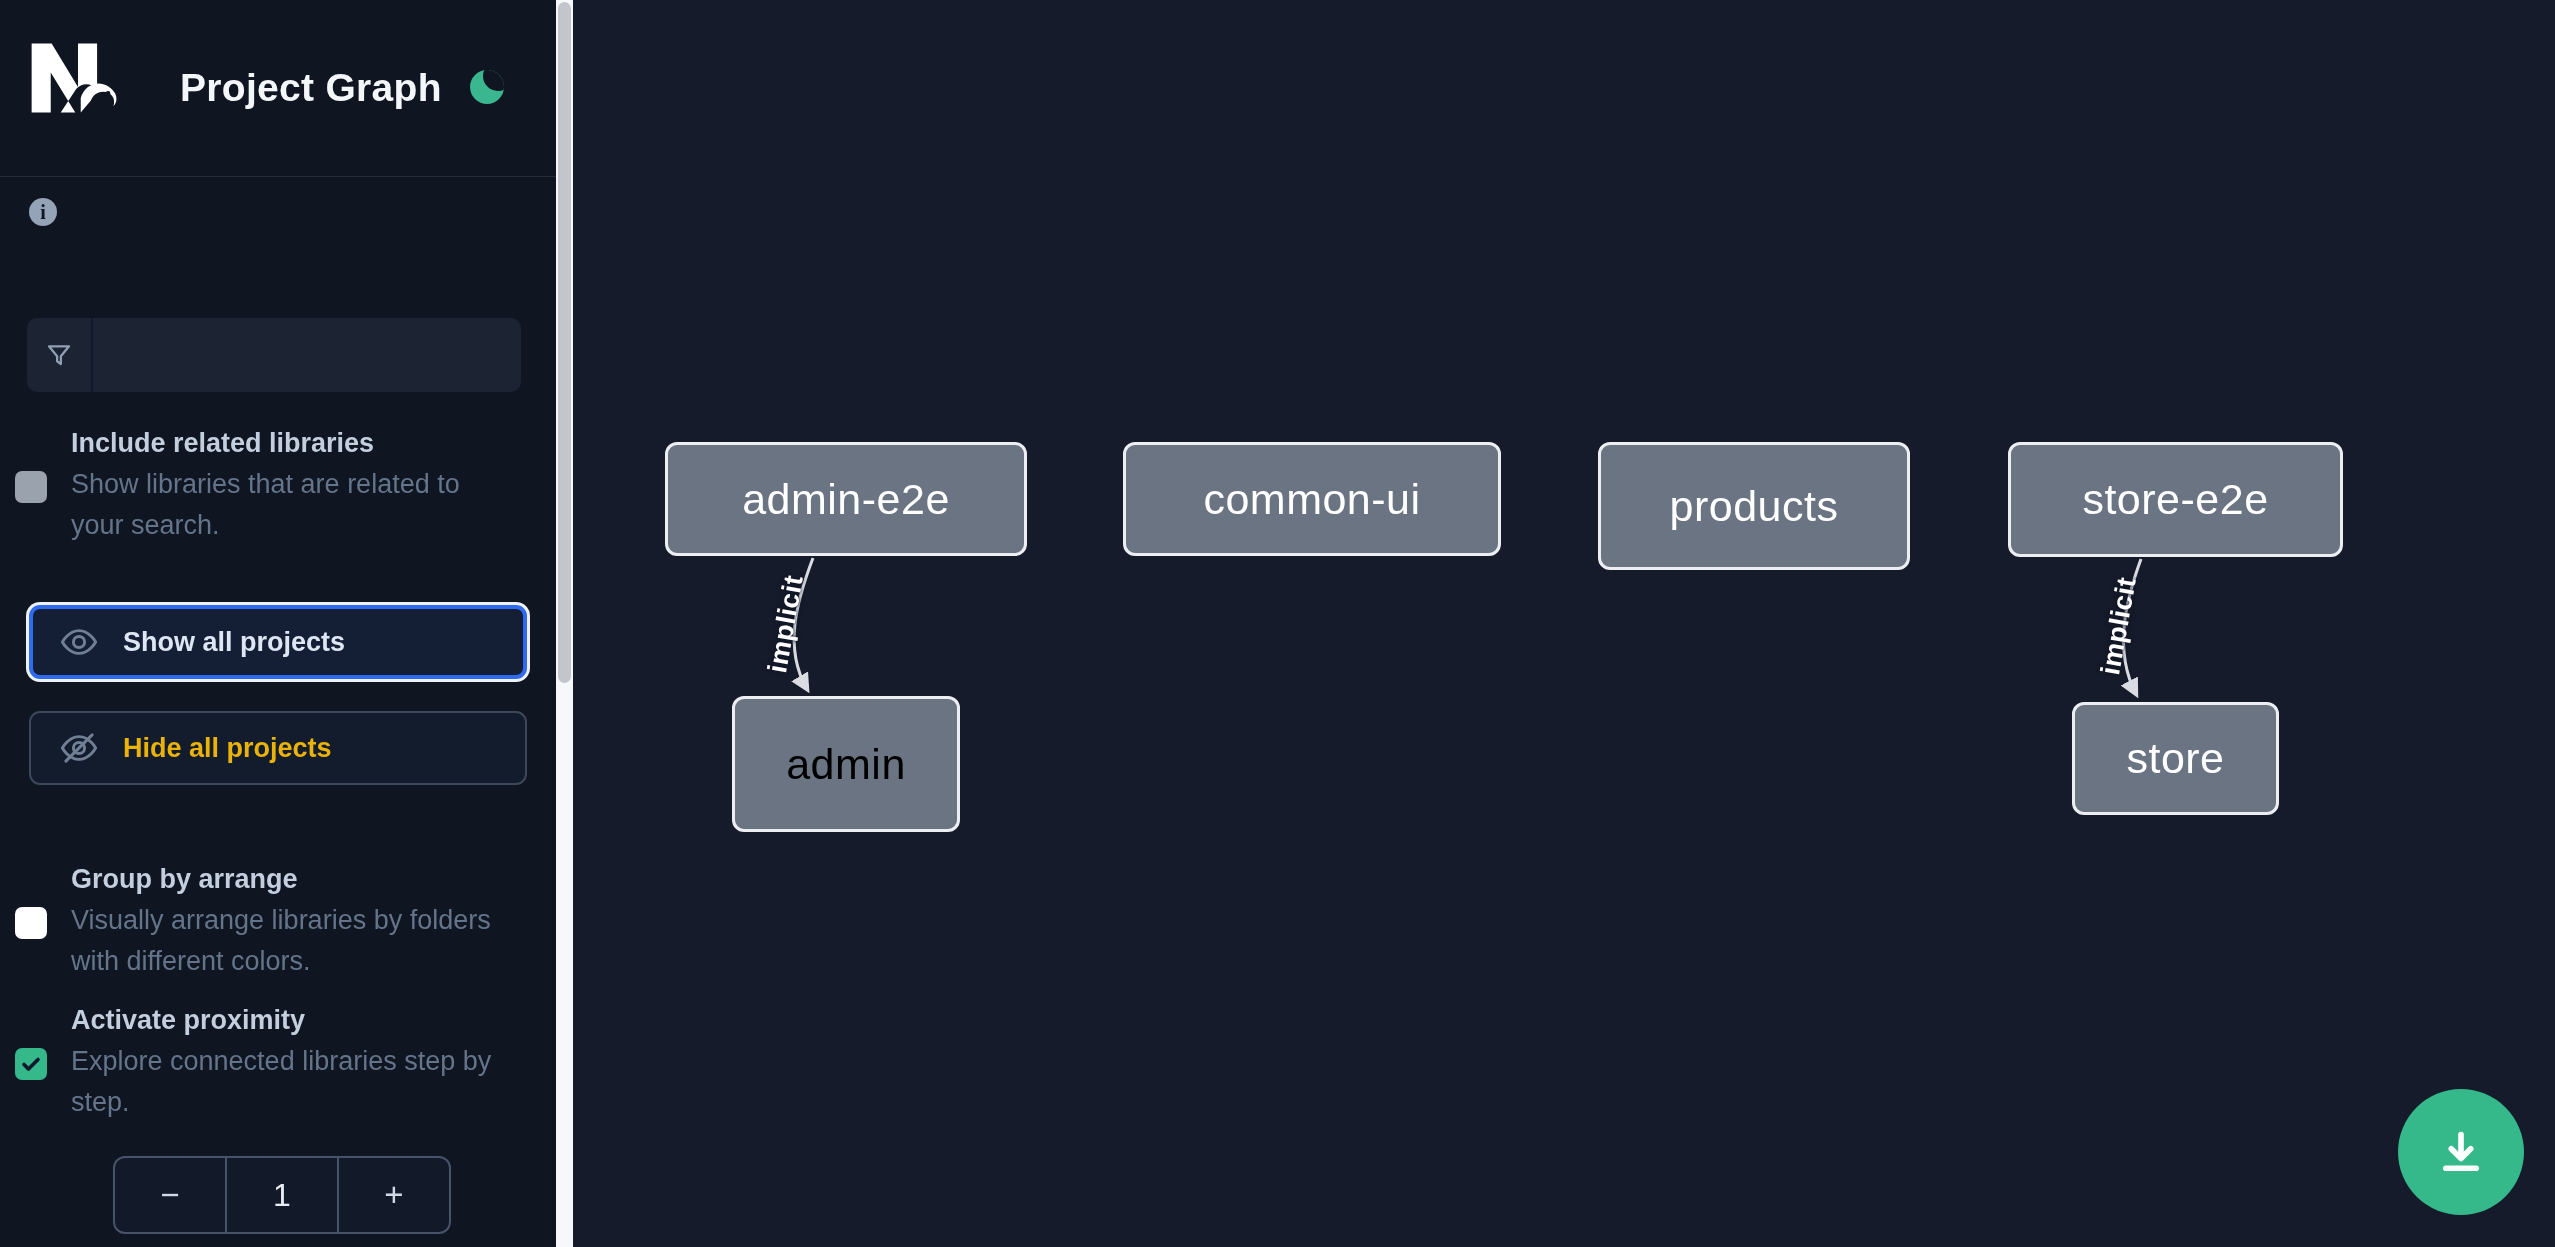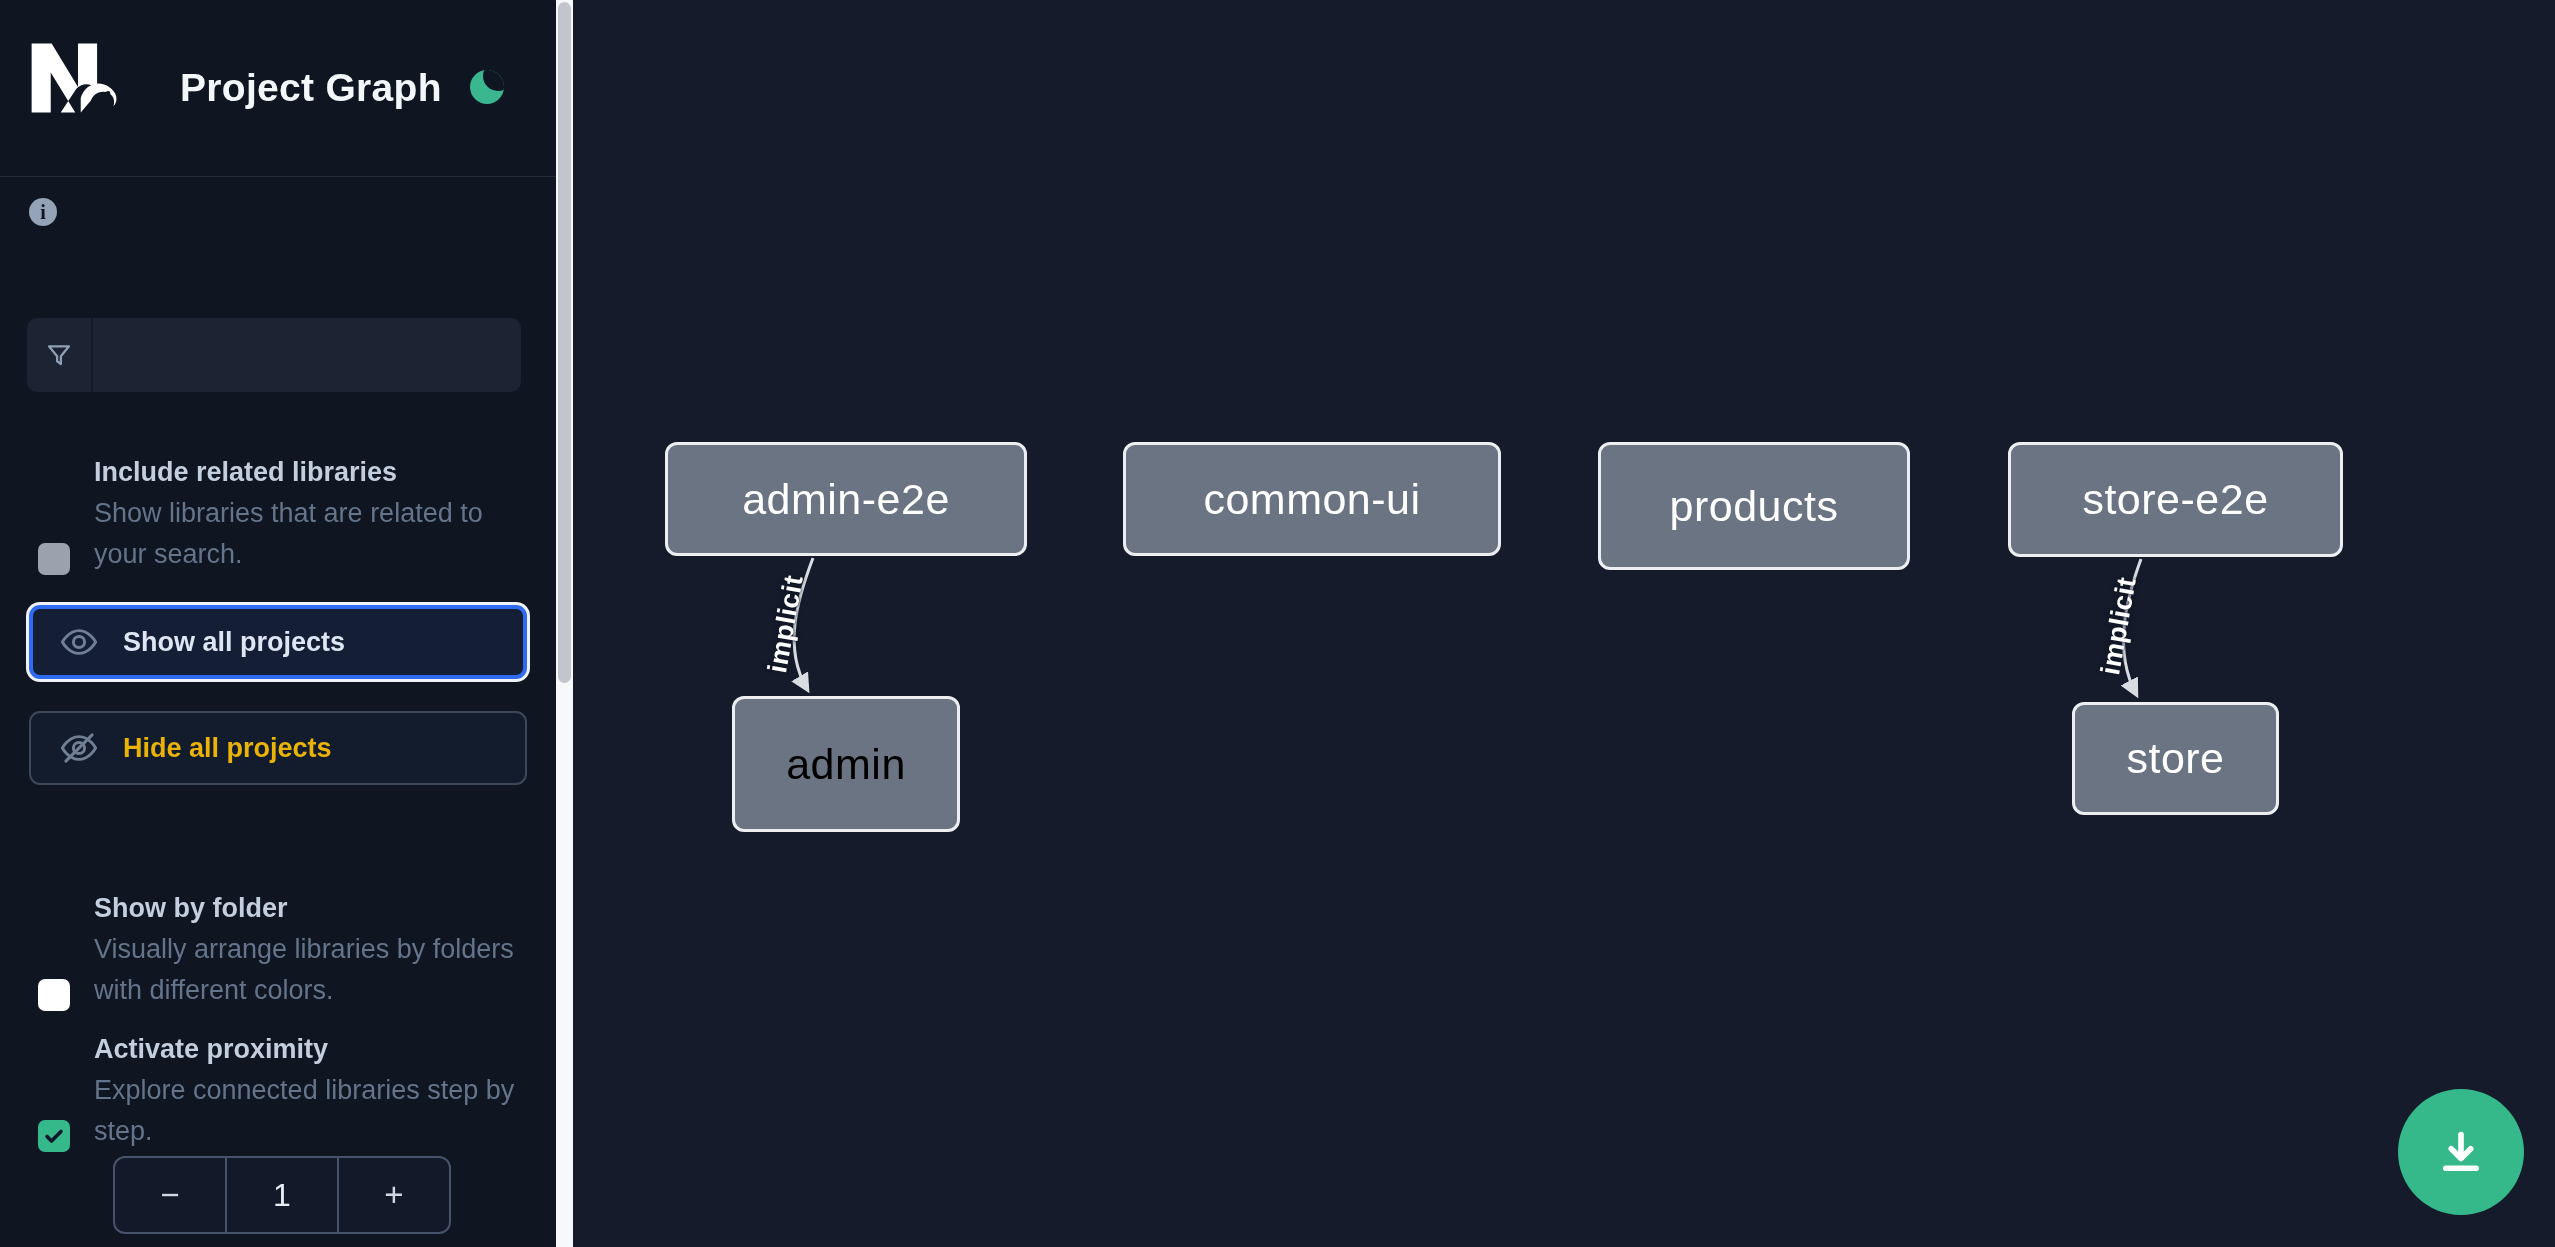--- a/index.html
+++ b/index.html
@@ -49,21 +49,21 @@
   .search { position:absolute; left:27px; top:318px; width:494px; height:74px;
             background:#1c2433; border-radius:10px; display:flex; align-items:stretch;
             overflow:hidden; }
   .search-icon-cell { width:66px; display:flex; align-items:center; justify-content:center;
                       border-right:2px solid #11192a; flex:0 0 auto; }
   .search input { flex:1; background:transparent; border:none; outline:none;
                   padding:0 20px; font-size:29px; color:#dbe4f0;
                   font-family:"Liberation Sans", sans-serif; }
   .search input::placeholder { color:#8494ab; opacity:1; }
 
-  .check-row { position:absolute; left:38px; width:500px; display:flex; align-items:flex-end;margin-top:29px; }
+  .check-row { position:absolute; left:15px; width:500px; display:flex; align-items:center; }
   .checkbox { width:32px; height:32px; border-radius:7px; background:#ffffff; flex:0 0 auto;
               margin-top:3px; cursor:pointer; display:flex; align-items:center; justify-content:center; }
   .checkbox.disabled { background:#9aa2ad; }
   .checkbox.checked { background:#35b98b; }
   .check-text { margin-left:24px; }
   .check-label { color:#c3cede; font-size:27px; font-weight:600; line-height:38px; }
   .check-desc { color:#64748b; font-size:27px; line-height:41px; max-width:450px; margin-top:2px; }
 
   .btn { position:absolute; left:29px; width:498px; height:74px; border-radius:11px;
          background:#131c2d; border:2px solid #3c4859; display:flex; align-items:center;
@@ -187,21 +187,21 @@
           <circle cx="12" cy="12" r="3.2"></circle>
           <path d="M4.5 19.5 L19.5 4.5"></path>
         </svg>
       </span>
       <span class="btn-label">Hide all projects</span>
     </button>
 
     <div class="check-row" style="top:860px">
       <span class="checkbox"></span>
       <div class="check-text">
-        <div class="check-label">Show by folder</div>
+        <div class="check-label">Group by arrange</div>
         <div class="check-desc">Visually arrange libraries by folders with different colors.</div>
       </div>
     </div>
 
     <div class="check-row" style="top:1001px">
       <span class="checkbox checked">
           <svg width="24" height="24" viewBox="0 0 24 24">
             <path d="M5 12.5l4.5 4.5L19 7.5" fill="none" stroke="#11182b" stroke-width="3.6" stroke-linecap="round" stroke-linejoin="round"></path>
           </svg>
         </span>

